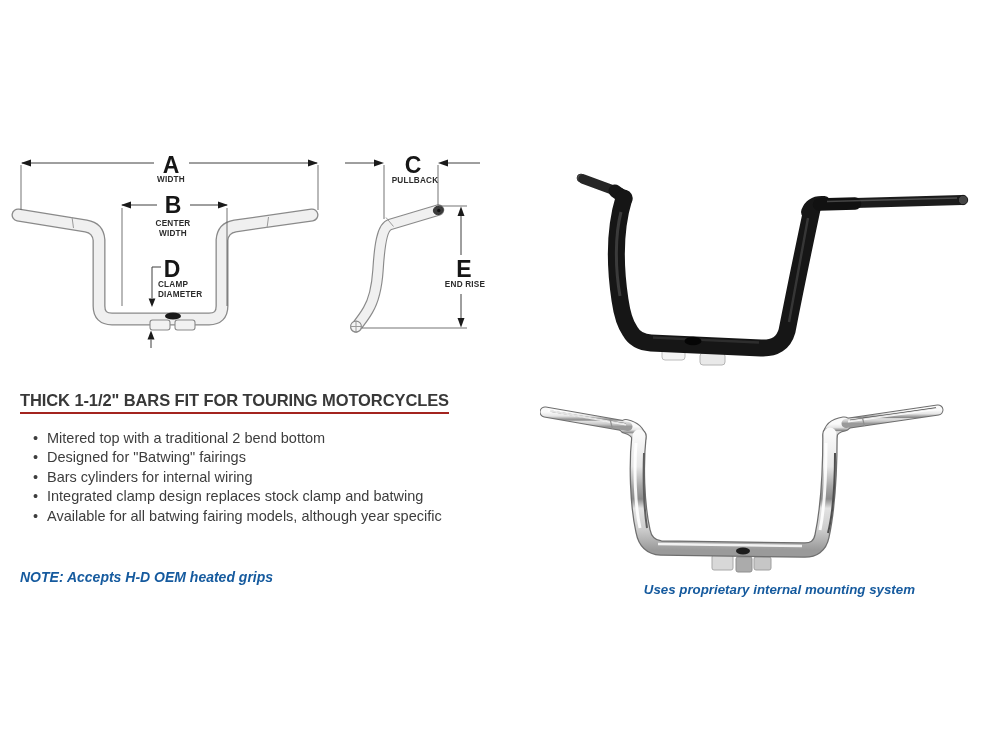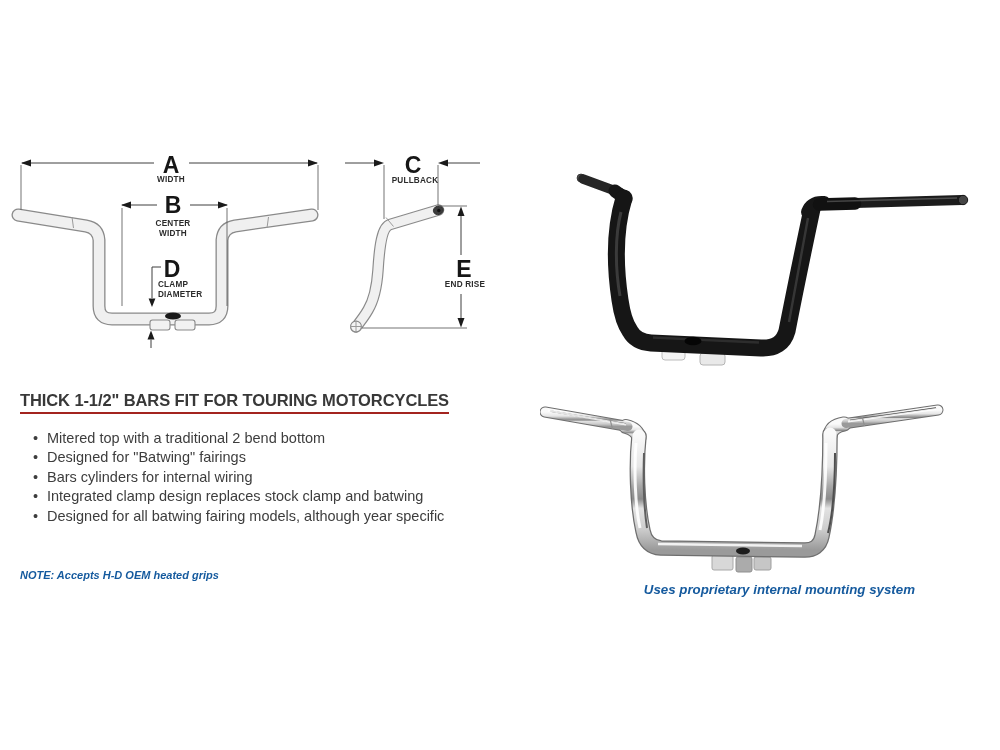--- a/index.html
+++ b/index.html
@@ -10,21 +10,21 @@
   
   .heading{left:20px;top:391px;font-size:16.5px;font-weight:bold;color:#383838;
            letter-spacing:-0.1px;border-bottom:2.4px solid #a3241f;padding-bottom:2px;}
 
   
   .features{left:20px;top:421px;margin:8px;padding:0;list-style:none;width:620px;}
   .features li{position:relative;padding-left:19px;font-size:14.5px;line-height:19.4px;
                color:#3d3d3d;}
   .features li::before{content:"\2022";position:absolute;left:5px;top:0;color:#3d3d3d;}
 
-  .note{left:20px;top:569px;font-size:11px;font-weight:bold;font-style:italic;color:#155a9e;}
+  .note{left:20px;top:569px;font-size:14px;font-weight:bold;font-style:italic;color:#155a9e;}
   .caption{left:565px;top:582px;width:350px;text-align:right;font-size:13.3px;
            font-weight:600;font-style:italic;color:#155a9e;}
 
   
   svg{display:block;}
   svg text{font-family:"Liberation Sans",sans-serif;}
   .dimletter{font-size:23px;font-weight:bold;fill:#161616;}
   .dimlabel{font-size:8.2px;font-weight:bold;fill:#2b2b2b;letter-spacing:.2px;}
   .dimline{stroke:#3f3f3f;stroke-width:1;fill:none;}
   .extline{stroke:#5a5a5a;stroke-width:.85;fill:none;}
@@ -181,20 +181,20 @@
     <ellipse cx="203" cy="153" rx="7" ry="3.4" fill="#1d1d1d"></ellipse>
   </svg>
 
   <div class="abs heading">THICK 1-1/2" BARS FIT FOR TOURING MOTORCYCLES</div>
 
   <ul class="abs features">
     <li>Mitered top with a traditional 2 bend bottom</li>
     <li>Designed for "Batwing" fairings</li>
     <li>Bars cylinders for internal wiring</li>
     <li>Integrated clamp design replaces stock clamp and batwing</li>
-    <li>Designed for all batwing fairing models, although year specific</li>
+    <li>Available for all batwing fairing models, although year specific</li>
   </ul>
 
   <div class="abs note">NOTE: Accepts H-D OEM heated grips</div>
 
   <div class="abs caption">Uses proprietary internal mounting system</div>
 
 </div>
 
 </body></html>

